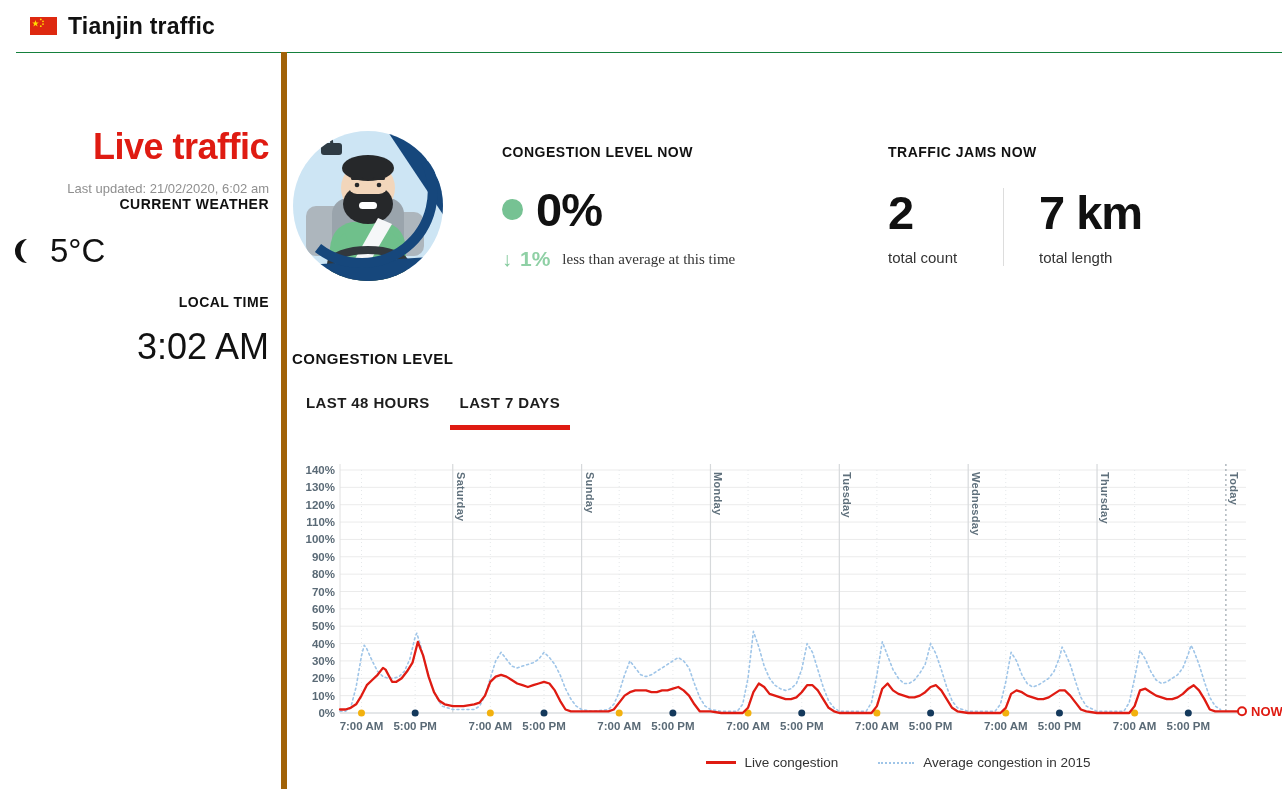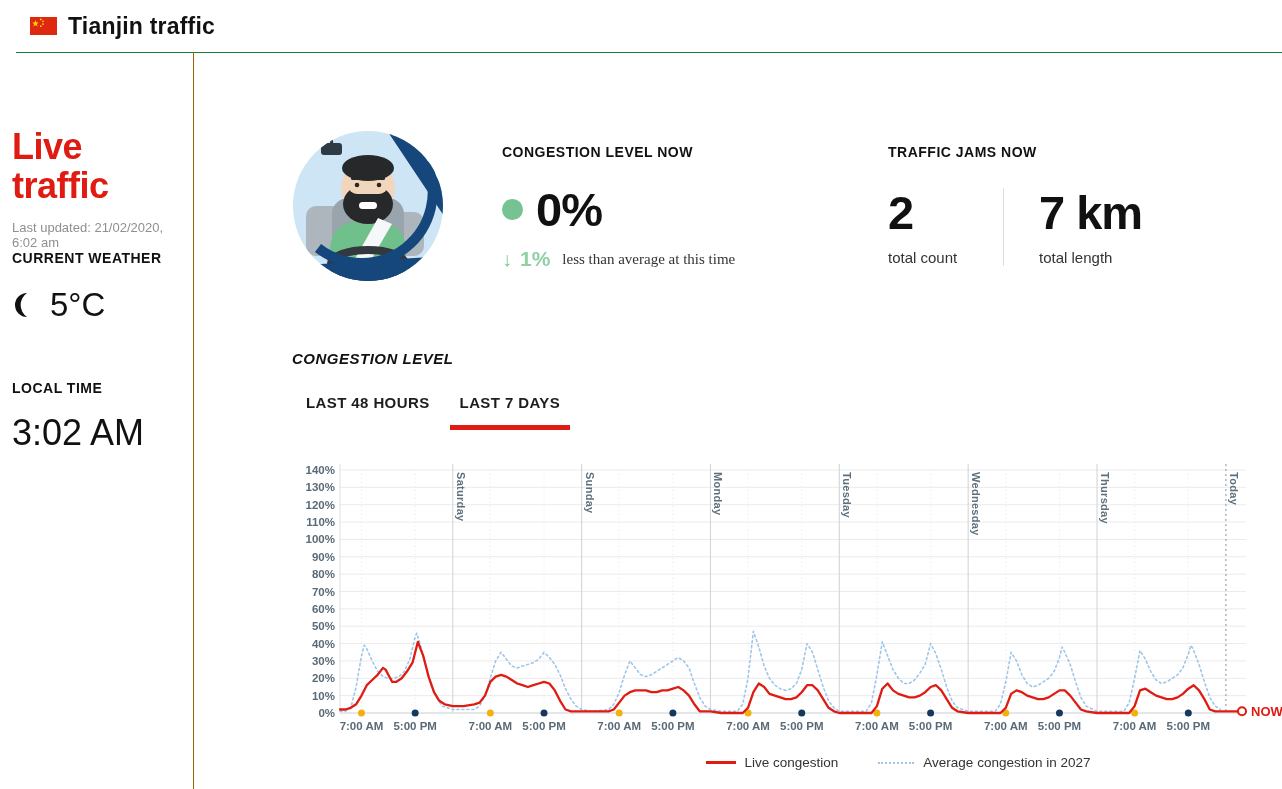--- a/index.html
+++ b/index.html
@@ -4,49 +4,49 @@
 <style>
   html,body{margin:0;padding:0;background:#fff;}
   .screen{position:relative;width:1282px;height:789px;background:#fff;overflow:hidden;
           font-family:"Liberation Sans",sans-serif;color:#1a1a1a;}
   
   .header{position:absolute;left:16px;top:0;width:1282px;height:52px;border-bottom:1px solid #15803d;
           display:flex;align-items:center;}
   .flag{margin-left:14px;width:27px;height:18px;flex:0 0 auto;}
   .app-title{margin-left:11px;font-size:23px;font-weight:700;color:#111;letter-spacing:.2px;}
   
-  .sidebar{position:absolute;left:0;top:52px;width:194px;height:737px;border-right:1px solid #a16207;box-sizing:border-box;padding:0 12px;}
+  .sidebar{position:absolute;left:0;top:52px;width:287px;height:737px;border-right:6px solid #a16207;box-sizing:border-box;padding:0 12px;text-align:right;}
   .live-title{margin-top:76px;font-size:36px;line-height:1.08;font-weight:700;color:#df1b12;letter-spacing:-.5px;}
   .last-updated{margin-top:14px;font-size:13px;color:#8f8f8f;}
   .side-label{font-size:14px;font-weight:700;letter-spacing:.5px;color:#111;}
   .weather-label{}
   .weather-row{margin-top:20px;display:flex;align-items:center;gap:12px;}
   .weather-value{font-size:33px;color:#111;}
-  .time-label{margin-top:56px;}
+  .time-label{margin-top:24px;}
   .time-value{margin-top:16px;font-size:36px;color:#111;}
   
   .avatar{position:absolute;left:292px;top:130px;width:152px;height:152px;}
   .congestion-block{position:absolute;left:502px;top:144px;width:360px;}
   .stat-heading{font-size:14px;font-weight:700;letter-spacing:.5px;color:#111;}
   .congestion-value-row{margin-top:26px;display:flex;align-items:center;}
   .green-dot{width:21px;height:21px;border-radius:50%;background:#76c293;margin-right:13px;}
   .big-number{font-size:47px;font-weight:800;letter-spacing:-1px;color:#111;line-height:1;}
   .delta-row{margin-top:14px;display:flex;align-items:center;gap:8px;}
   .delta-arrow{font-size:20px;font-weight:700;color:#83ca9c;line-height:1;}
   .delta-value{font-size:21px;font-weight:700;color:#8fd0a5;}
   .delta-text{font-size:15px;color:#333;margin-left:4px;font-family:Liberation Serif, serif;}
   .jams-block{position:absolute;left:888px;top:144px;}
   .jams-cols{margin-top:28px;display:flex;align-items:stretch;}
   .jams-col{display:flex;flex-direction:column;}
   .jams-col .big-number{line-height:1.05;}
   .stat-sub{margin-top:12px;font-size:15px;color:#333;}
   .jams-divider{width:1px;background:#ddd;margin:0 35px 0 35px;align-self:stretch;}
   .jams-count-col{min-width:80px;}
   
-  .chart-title{position:absolute;left:292px;top:350px;font-size:15px;font-weight:700;letter-spacing:.5px;color:#111;font-style:italic;}
+  .chart-title{position:absolute;left:292px;top:350px;font-size:15px;font-weight:700;letter-spacing:.5px;color:#111;}
   .tabs{position:absolute;left:296px;top:394px;display:flex;gap:10px;}
   .tab{padding:0 10px 14px 10px;font-size:15px;font-weight:700;letter-spacing:.4px;color:#1d1d1d;cursor:pointer;border-bottom:5px solid transparent;}
   .tab.active{border-bottom-color:#df1b12;}
   .chart-wrap{position:absolute;left:300px;top:458px;width:990px;height:286px;}
   svg text.ylab{font:700 11.5px "Liberation Sans",sans-serif;fill:#5a6a76;}
   svg text.xlab{font:600 11.5px "Liberation Sans",sans-serif;fill:#5a6a76;}
   svg text.dlab{font:600 11px "Liberation Sans",sans-serif;fill:#5f707c;letter-spacing:.3px;}
   svg text.nowlab{font:700 13px "Liberation Sans",sans-serif;fill:#df1b12;}
   .legend{position:absolute;left:417px;top:755px;width:962px;display:flex;justify-content:center;align-items:center;gap:40px;}
   .legend-item{display:flex;align-items:center;font-size:13.5px;color:#333;}
@@ -249,17 +249,17 @@
       </svg>
   </div>
 
   <div class="legend">
     <div class="legend-item">
       <span class="swatch-solid"></span>
       <span>Live congestion</span>
     </div>
     <div class="legend-item">
       <span class="swatch-dotted"></span>
-      <span>Average congestion in 2027</span>
+      <span>Average congestion in 2015</span>
     </div>
   </div>
 
 </div>
 
 </body></html>

